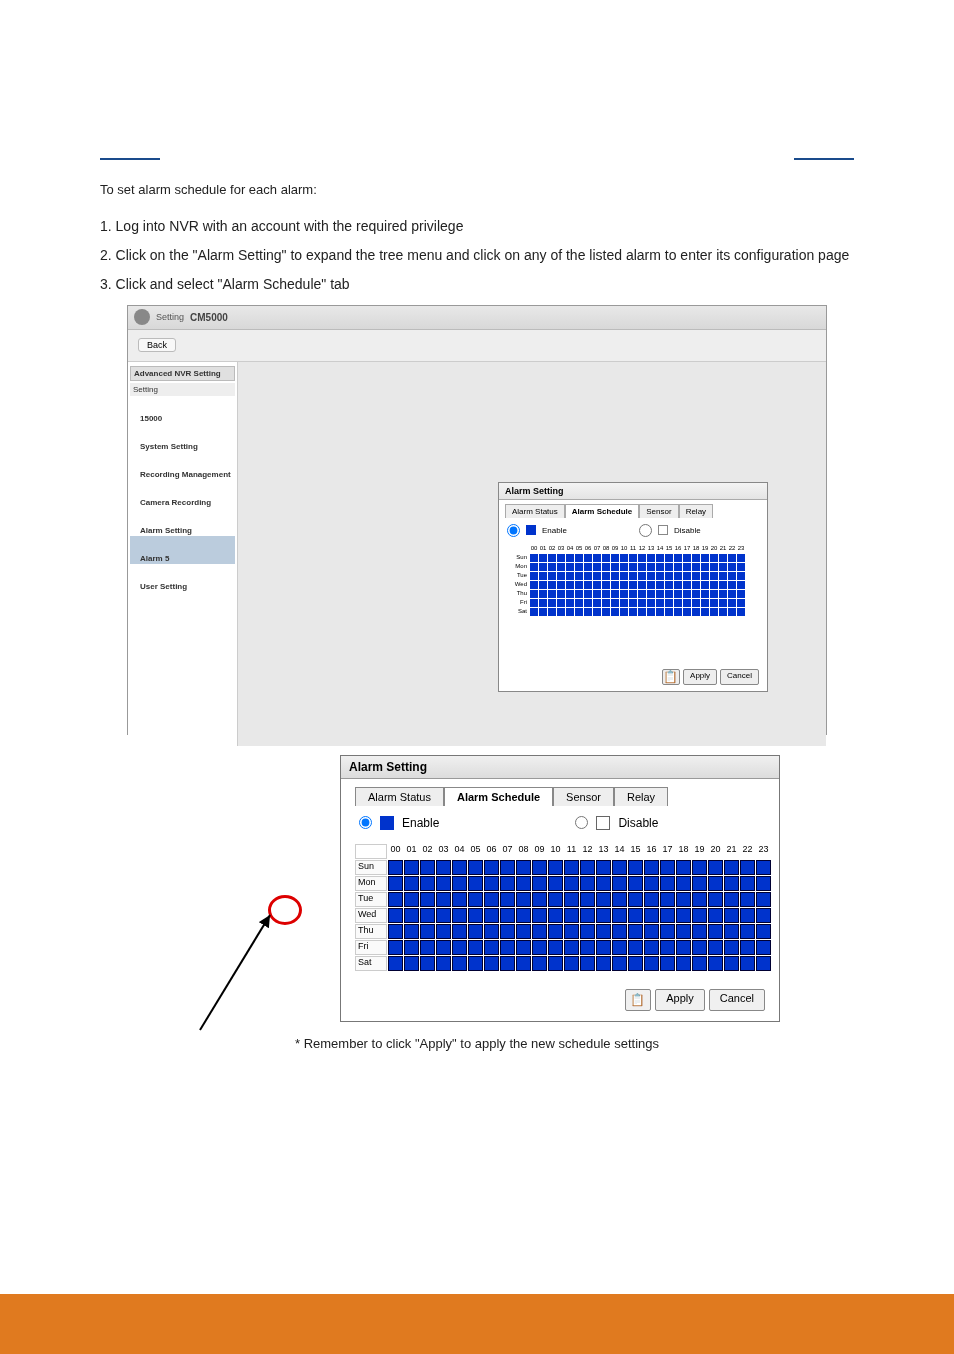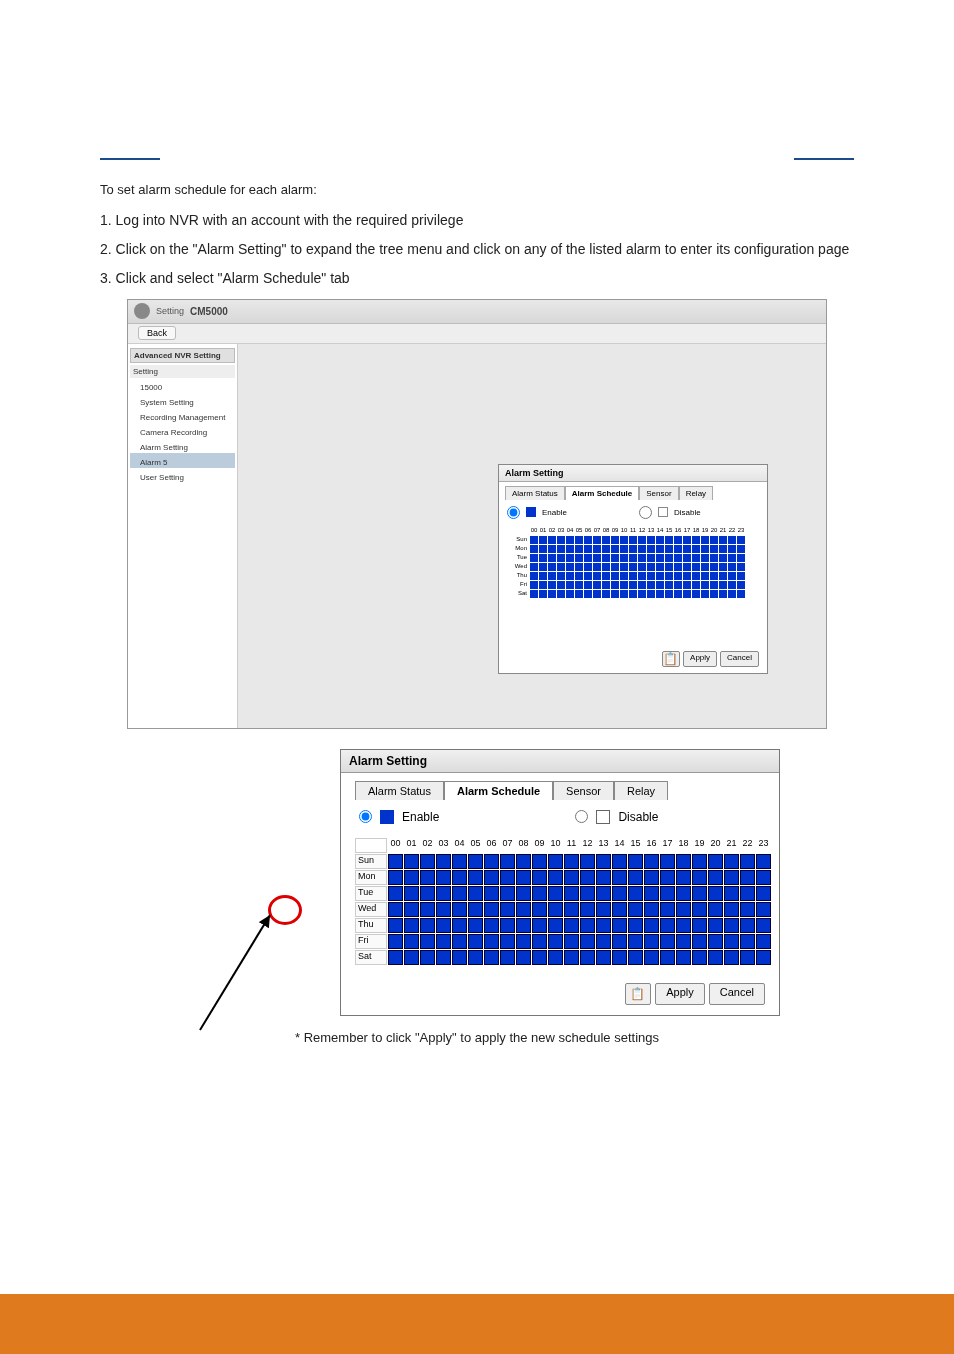--- a/index.html
+++ b/index.html
@@ -1,34 +1,34 @@
 <!DOCTYPE html>
 <html><head>
 <meta charset="utf-8">
 <style>
   * { box-sizing: border-box; margin: 0; padding: 0; }
   body { font-family: Arial, sans-serif; font-size: 12px; background: #fff; width: 954px; margin: 0 auto; position: relative; }
   .page { padding: 100px 100px 40px 100px; min-height: 1354px; position: relative; }
   .header-line-left { position: absolute; top: 158px; left: 100px; width: 60px; border-bottom: 2px solid #1a4b8c; }
   .header-line-right { position: absolute; top: 158px; right: 100px; width: 60px; border-bottom: 2px solid #1a4b8c; }
-  .intro-text { margin-top: 80px; font-size: 13px; color: #222; line-height: 1.5; margin-bottom: 10px; }
+  .intro-text { margin-top: 80px; font-size: 13px; color: #222; line-height: 1.5; margin-bottom: 16px; }
   .step { font-size: 14px; color: #222; line-height: 1.5; margin-bottom: 8px; }
 
   
   .screenshot1 { width: 700px; height: 430px; margin: 10px auto 20px; border: 1px solid #999; background: #f4f4f4; position: relative; }
   .ss1-topbar { height: 24px; background: linear-gradient(#e8e8e8,#d8d8d8); display:flex; align-items:center; gap:6px; padding:0 6px; border-bottom:1px solid #bbb;}
   .ss1-topbar .gear { width:16px;height:16px;border-radius:50%;background:#888;}
   .ss1-topbar .brand { font-size:10px; font-weight:bold; color:#444; }
-  .ss1-backrow { height:20px; background:#eee; display:flex; align-items:center; padding-left:10px; border-bottom:1px solid #ccc;}
+  .ss1-backrow { height:32px; background:#eee; display:flex; align-items:center; padding-left:10px; border-bottom:1px solid #ccc;}
   .ss1-backbtn { font-size:9px; background:#f8f8f8; border:1px solid #bbb; border-radius:3px; padding:1px 8px; }
   .ss1-body { display:flex; height: calc(100% - 44px); }
   .ss1-side { width:110px; background:#fff; border-right:1px solid #ccc; font-size:8px; padding:4px 2px; color:#333; }
   .ss1-side .hdr { background:#e0e0e0; padding:2px 3px; font-weight:bold; border:1px solid #bbb;}
   .ss1-side .sec { padding:2px 3px; background:#eee; margin-top:2px;}
-  .ss1-side .item { padding:5px 0 1px 10px; }
+  .ss1-side .item { padding:18px 0 1px 10px;font-weight:bold; }
   .ss1-side .item.sel { background:#bcd; }
   .ss1-main { flex:1; background:#e8e8e8; position:relative; }
   .ss1-panel { position:absolute; left:260px; top:120px; width:270px; height:210px; background:#fff; border:1px solid #888; }
 
   .panel-title { background:linear-gradient(#f4f4f4,#e4e4e4); font-size:9px; font-weight:bold; padding:3px 6px; border-bottom:1px solid #aaa;}
   .panel-tabs { display:flex; gap:0; font-size:8px; padding:4px 6px 0 6px; }
   .panel-tabs .ptab { padding:2px 6px; border:1px solid #aaa; background:#eee; border-bottom:none; }
   .panel-tabs .ptab.active { background:#fff; font-weight:bold;}
   .panel-inner { padding:6px 8px; }
   .radio-row { display:flex; align-items:center; gap:6px; font-size:8px; margin-bottom:8px;}

